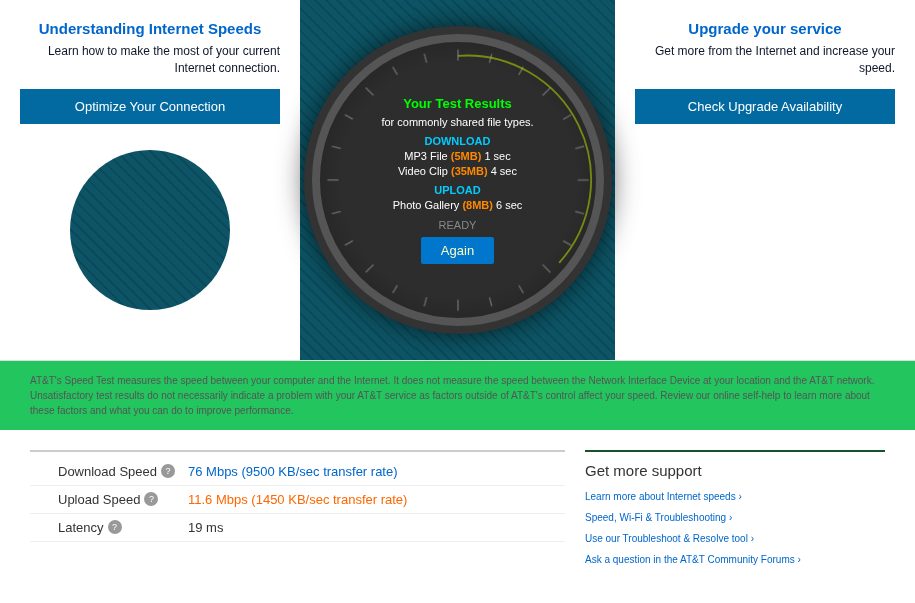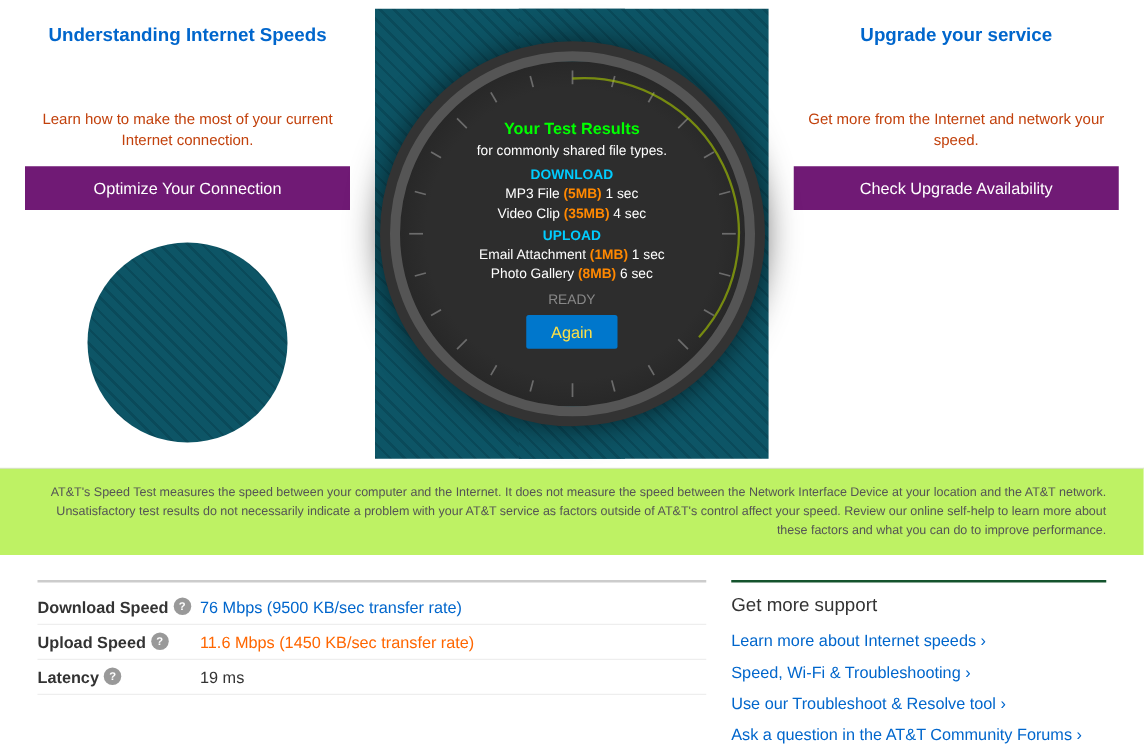--- a/index.html
+++ b/index.html
@@ -28,29 +28,28 @@
     .left-panel h3, .right-panel h3 {
       color: #0066cc;
       font-size: 15px;
       font-weight: bold;
       text-align: center;
       margin-bottom: 6px;
     }
 
     .left-panel p, .right-panel p {
       font-size: 12px;
-      color: #c2410c;
-      text-align: center;
+      color: #0f172a;
+      text-align: right;
       margin-bottom: 12px;
       line-height: 1.4;
-      margin-top: 44px;
     }
 
     .blue-btn {
-      background: #701a75;
+      background: #0369a1;
       color: #fff;
       border: none;
       padding: 10px 32px;
       font-size: 13px;
       cursor: pointer;
       width: 100%;
       text-align: center;
       margin-bottom: 16px;
     }
 
@@ -188,21 +187,21 @@
     }
 
     .ready-text {
       color: #888;
       font-size: 11px;
       margin-top: 6px;
     }
 
     .again-btn {
       background: #0077cc;
-      color: #fde047;
+      color: #fef9c3;
       border: none;
       padding: 6px 20px;
       margin-top: 6px;
       cursor: pointer;
       font-size: 13px;
       border-radius: 2px;
     }
 
     
     .teal-bg-left {
@@ -232,27 +231,26 @@
         #0a4a5a,
         #0a4a5a 2px,
         #0d5566 2px,
         #0d5566 8px
       );
       z-index: 0;
     }
 
     
     .disclaimer {
-      background: #bef264;
+      background: #22c55e;
       border-top: 1px solid #ddd;
       padding: 12px 30px;
       font-size: 10px;
       color: #555;
       line-height: 1.5;
-      text-align: right;
     }
 
     
     .results-section {
       display: flex;
       padding: 20px 30px;
       gap: 20px;
     }
 
     .results-left {
@@ -281,27 +279,27 @@
 
     .result-row {
       display: flex;
       align-items: baseline;
       margin-bottom: 6px;
       padding-bottom: 6px;
       border-bottom: 1px solid #eee;
     }
 
     .result-row-label {
-      font-weight: bold;
+      font-weight: normal;
       font-size: 13px;
       color: #333;
       width: 130px;
       display: flex;
-      align-items: center;
       gap: 4px;
+      margin-left: 28px;
     }
 
     .result-row-value {
       font-size: 13px;
       color: #cc0000;
     }
 
     .result-row-value.blue { color: #0066cc; }
     .result-row-value.orange { color: #ff6600; }
     .result-row-value.black { color: #333; }
@@ -321,21 +319,21 @@
 
     .support-title {
       font-size: 15px;
       color: #333;
       margin-bottom: 12px;
     }
 
     .support-link {
       display: block;
       color: #0066cc;
-      font-size: 13px;
+      font-size: 10px;
       margin-bottom: 10px;
       text-decoration: none;
       cursor: pointer;
     }
 
     .support-link::after {
       content: ' ›';
       color: #0066cc;
     }
 
@@ -420,33 +418,32 @@
           <path d="M 150 15 A 135 135 0 0 1 260 240" fill="none" stroke="#aacc00" stroke-width="2" opacity="0.6"></path>
         </svg>
 
         <div class="gauge-content">
           <div class="test-results-title">Your Test Results</div>
           <div class="below-text">for commonly shared file types.</div>
           <div class="section-label">DOWNLOAD</div>
           <div class="result-line">MP3 File <span class="highlight-orange">(5MB)</span> 1 sec</div>
           <div class="result-line">Video Clip <span class="highlight-orange">(35MB)</span> 4 sec</div>
           <div class="section-label">UPLOAD</div>
-          <div class="result-line">Email Attachment <span class="highlight-orange">(1MB)</span> 1 sec</div>
           <div class="result-line">Photo Gallery <span class="highlight-orange">(8MB)</span> 6 sec</div>
           <div class="ready-text">READY</div>
           <button class="again-btn">Again</button>
         </div>
       </div>
 
     </div>
   </div>
 
   <div class="right-panel">
     <h3>Upgrade your service</h3>
-    <p>Get more from the Internet and network your speed.</p>
+    <p>Get more from the Internet and increase your speed.</p>
     <button class="blue-btn">Check Upgrade Availability</button>
   </div>
 </div>
 
 <div class="disclaimer">
   <span>AT&amp;T's Speed Test measures the speed between your computer and the Internet. It does not measure the speed between the Network Interface Device at your location and the AT&amp;T network. Unsatisfactory test results do not necessarily indicate a problem with your AT&amp;T service as factors outside of AT&amp;T's control affect your speed. Review our online self-help to learn more about these factors and what you can do to improve performance.</span>
 </div>
 
 <div class="results-section">
 

